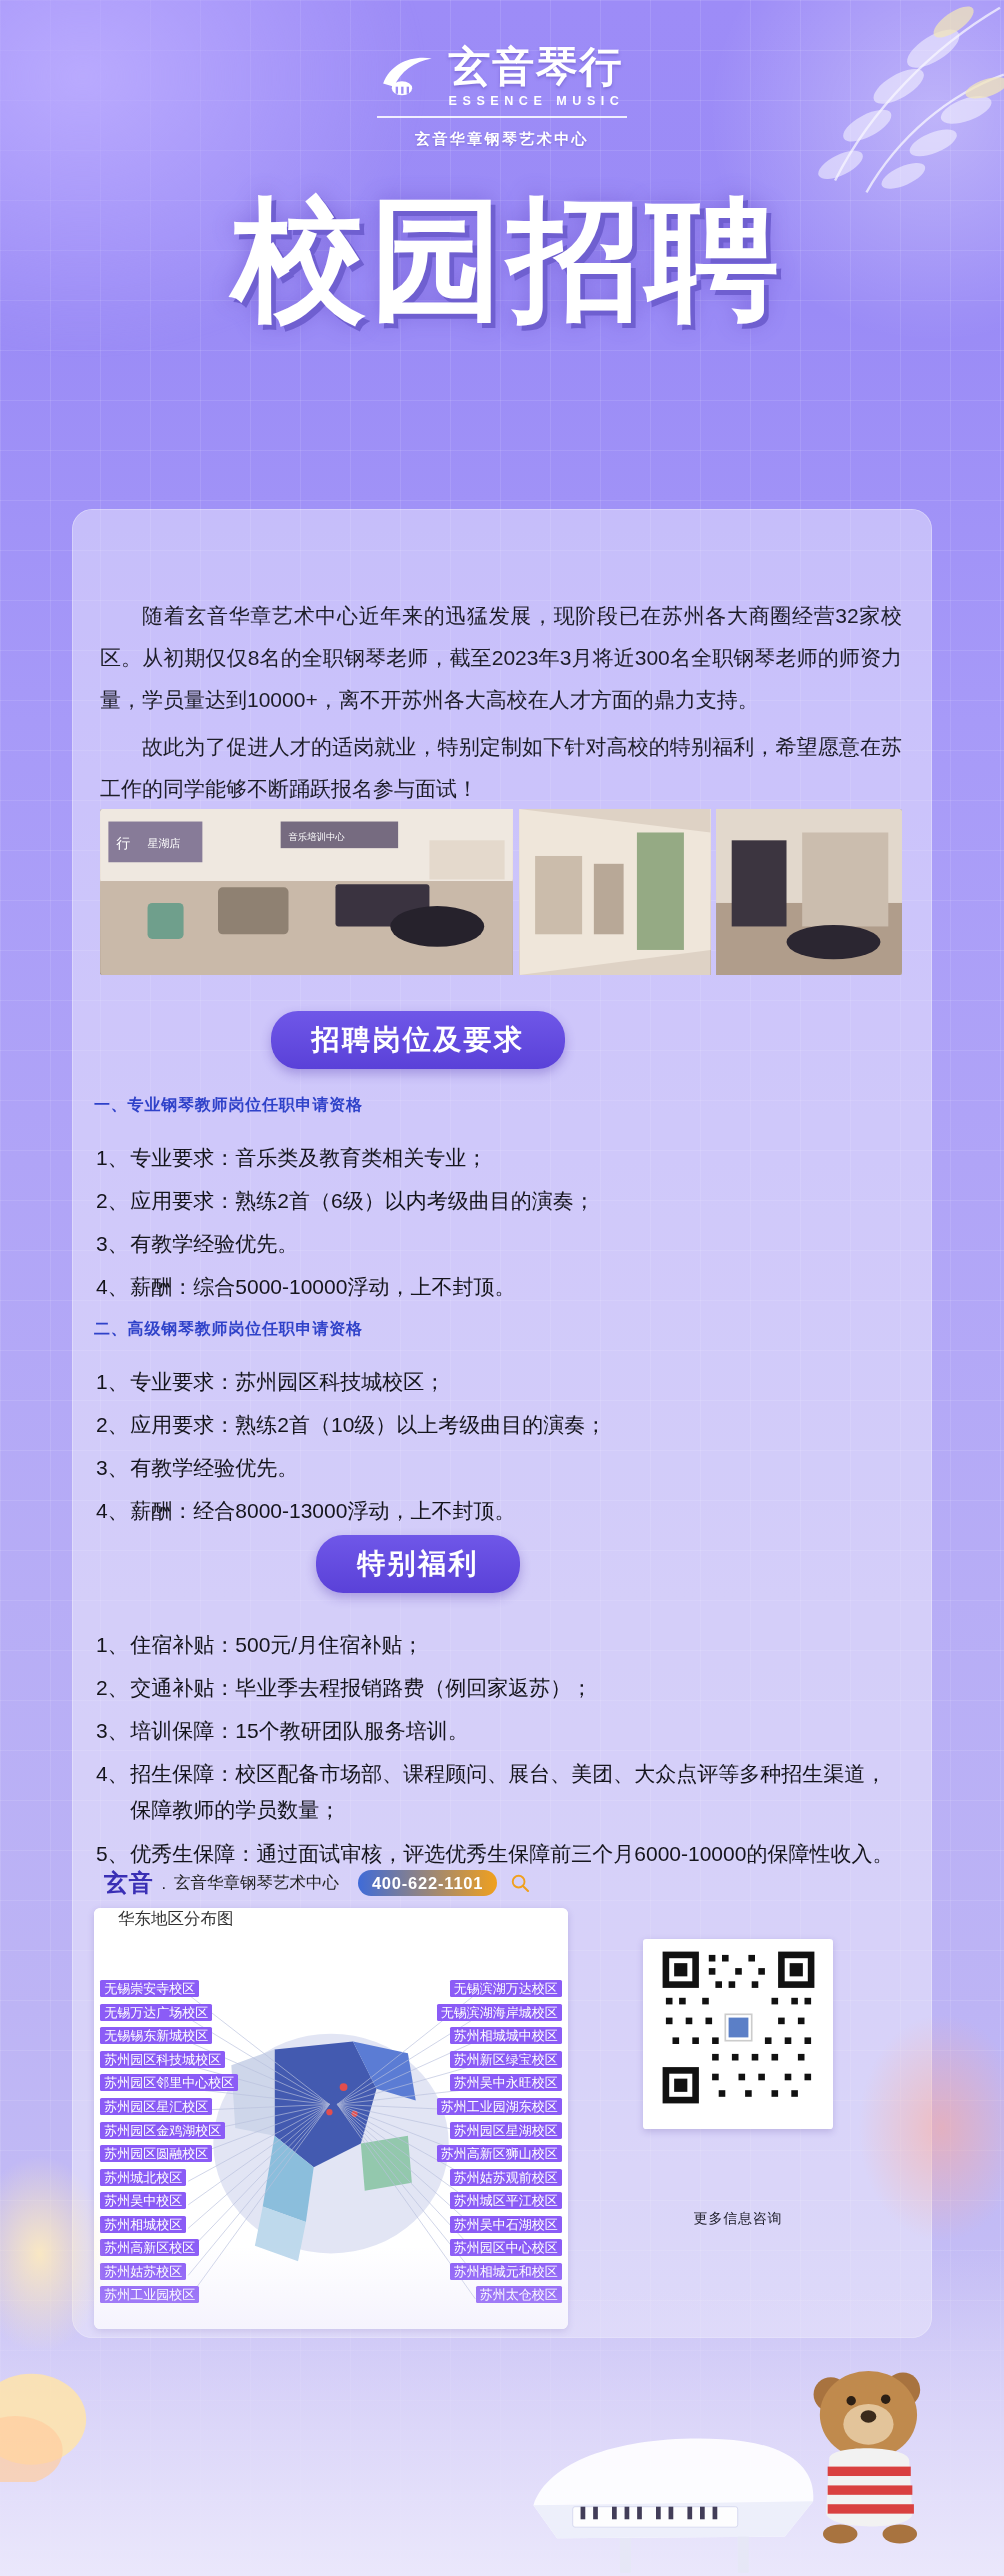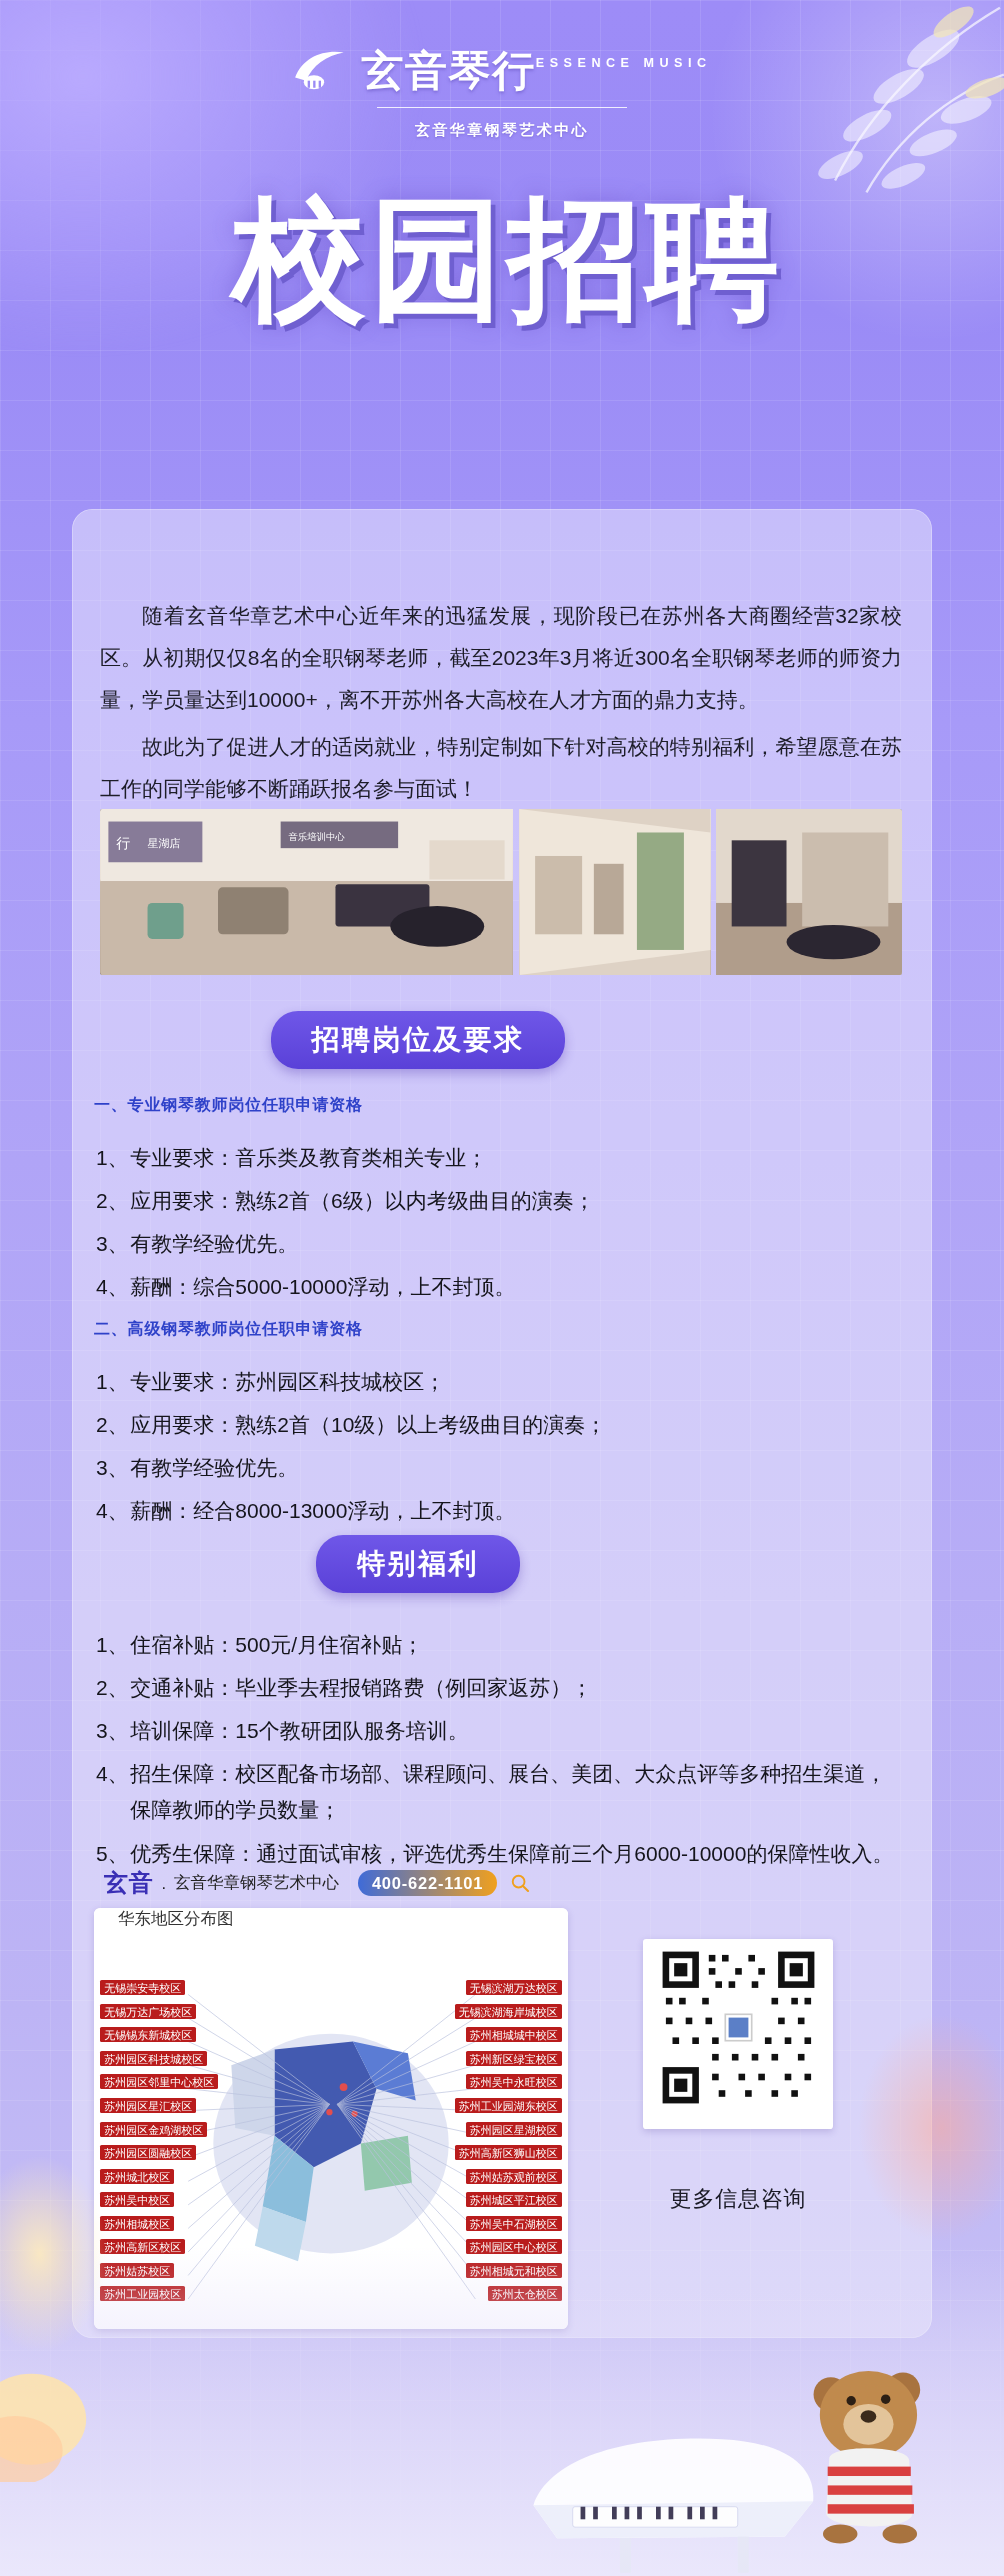--- a/index.html
+++ b/index.html
@@ -41,21 +41,21 @@
   .card{
     position:absolute;left:72px;top:509px;width:860px;height:1829px;
     background:rgba(255,255,255,.40);
     border-radius:20.4px;
     box-shadow:0 0 0 0.8px rgba(255,255,255,.35) inset;
   }
   
   .logoWrap{position:absolute;left:0;right:0;top:46px;text-align:center;}
   .logoRow{display:inline-flex;align-items:center;gap:11px;}
   .logoMark{width:58px;height:49px;}
-  .logoText{display:flex;flex-direction:row;align-items:flex-start;line-height:1;}
+  .logoText{display:flex;flex-direction:column;align-items:flex-start;line-height:1;}
   .logoCn{
     font-size:42px;font-weight:700;color:#fff;letter-spacing:1.6px;
     font-family:"Liberation Serif","DejaVu Serif",serif;
     text-shadow:0 1.6px 3.1px rgba(70,50,160,.35);
   }
   .logoEn{
     margin-top:7px;font-size:12.6px;letter-spacing:5.5px;color:#fff;font-weight:600;
   }
   .logoSub{
     margin:12.6px auto 0;display:inline-block;
@@ -135,29 +135,29 @@
   .mapHeader{position:absolute;left:104px;top:1867px;width:487px;display:flex;align-items:center;gap:7.9px;}
   .mapBrandCn{font-size:24px;font-weight:700;color:#3a2fb5;letter-spacing:0.8px;}
   .mapBrandSub{font-size:16.5px;color:#222;}
   .phonePill{
     margin-left:11px;padding:3.9px 14px;border-radius:15.7px;
     background:linear-gradient(90deg,#3f6bd8,#f0a01e);
     color:#fff;font-size:16.5px;font-weight:700;letter-spacing:0.8px;
   }
   .mapCaption{position:absolute;left:118px;top:1908px;font-size:16.5px;color:#333;z-index:3;}
   .mapLabel{
-    position:absolute;font-size:11px;color:#fff;background:#b91c1c;
+    position:absolute;font-size:13px;color:#fff;background:#8b5cf6;
     padding:1.6px 3.9px;border-radius:1.6px;white-space:nowrap;line-height:1.1;
   }
   .mapLabel.l{left:6.3px;}
   .mapLabel.r{right:6.3px;}
   
   .qrBlock{position:absolute;left:620px;top:1939px;width:236px;text-align:center;}
   .qrBox{width:177px;height:177px;background:#fff;padding:6.3px;border-radius:3.1px;margin:0 auto;box-shadow:0 2.4px 7.9px rgba(60,40,140,.18);}
-  .qrCap{margin-top:55px;font-size:22px;color:#1b1b26;letter-spacing:0.8px;}
+  .qrCap{margin-top:81px;font-size:14px;color:#1b1b26;letter-spacing:0.8px;}
   
   .pianoDeco{position:absolute;left:502px;bottom:0;width:330px;height:236px;opacity:.95;}
   .bearDeco{position:absolute;right:46px;bottom:31px;width:165px;height:196px;}
   .bottomGlow{
     position:absolute;left:0;right:0;bottom:0;height:330px;
     background:linear-gradient(180deg,rgba(205,198,246,0) 0%,rgba(226,221,250,.75) 55%,rgba(236,233,252,.95) 100%);
     pointer-events:none;
   }
   .cornerTL{position:absolute;left:0;bottom:94px;width:141px;height:149px;}
   .sideBlobL{position:absolute;left:-31px;bottom:220px;width:141px;height:204px;

